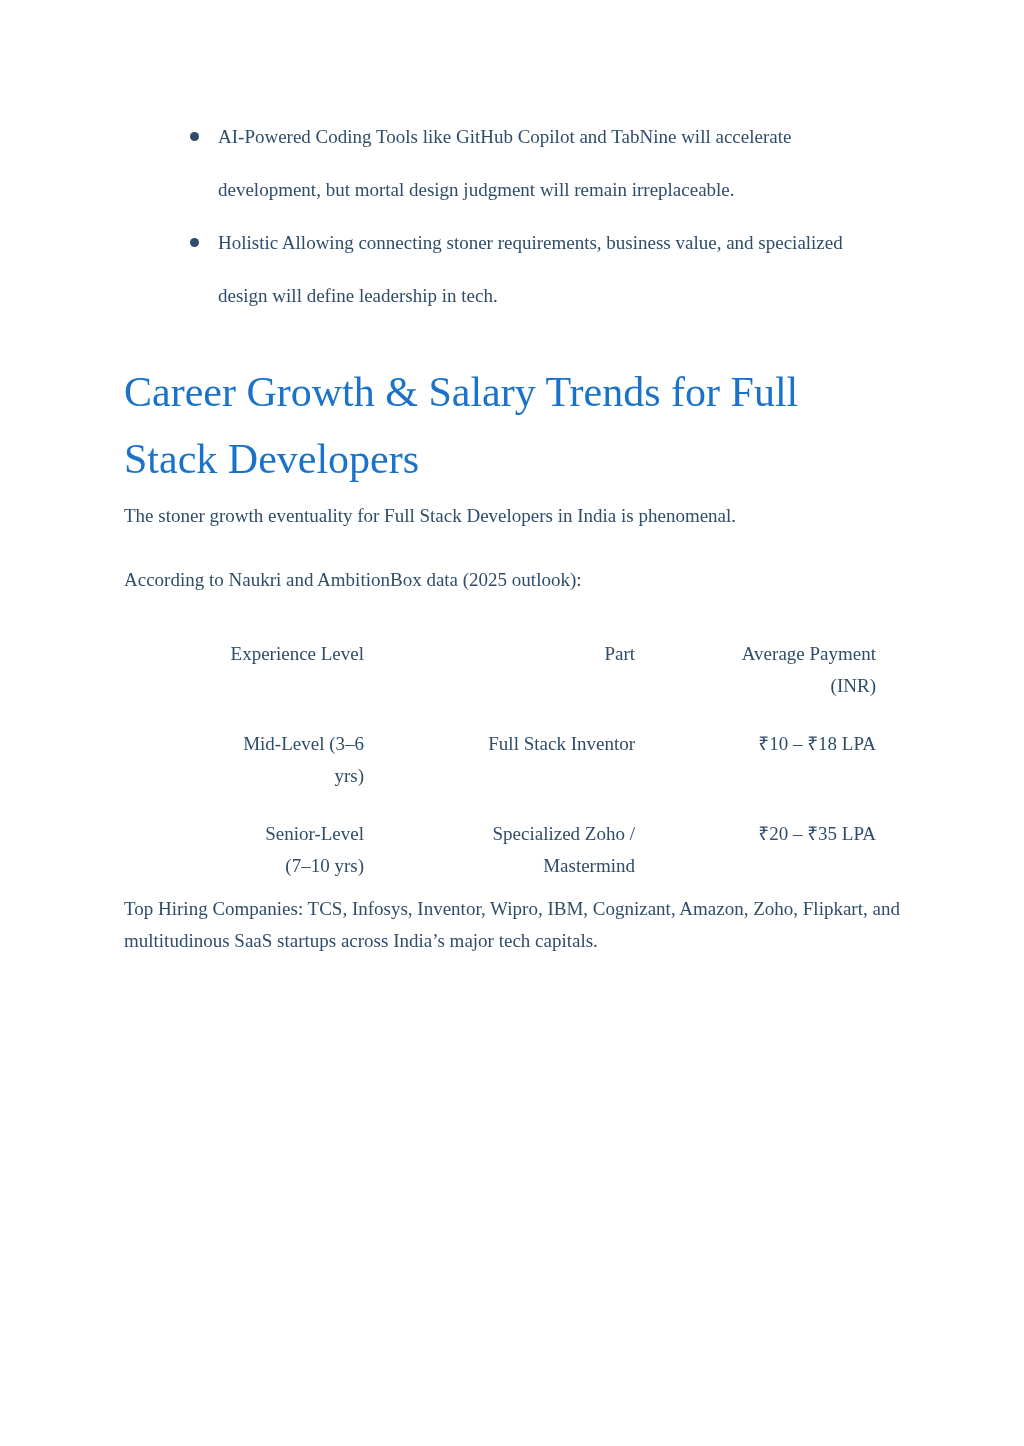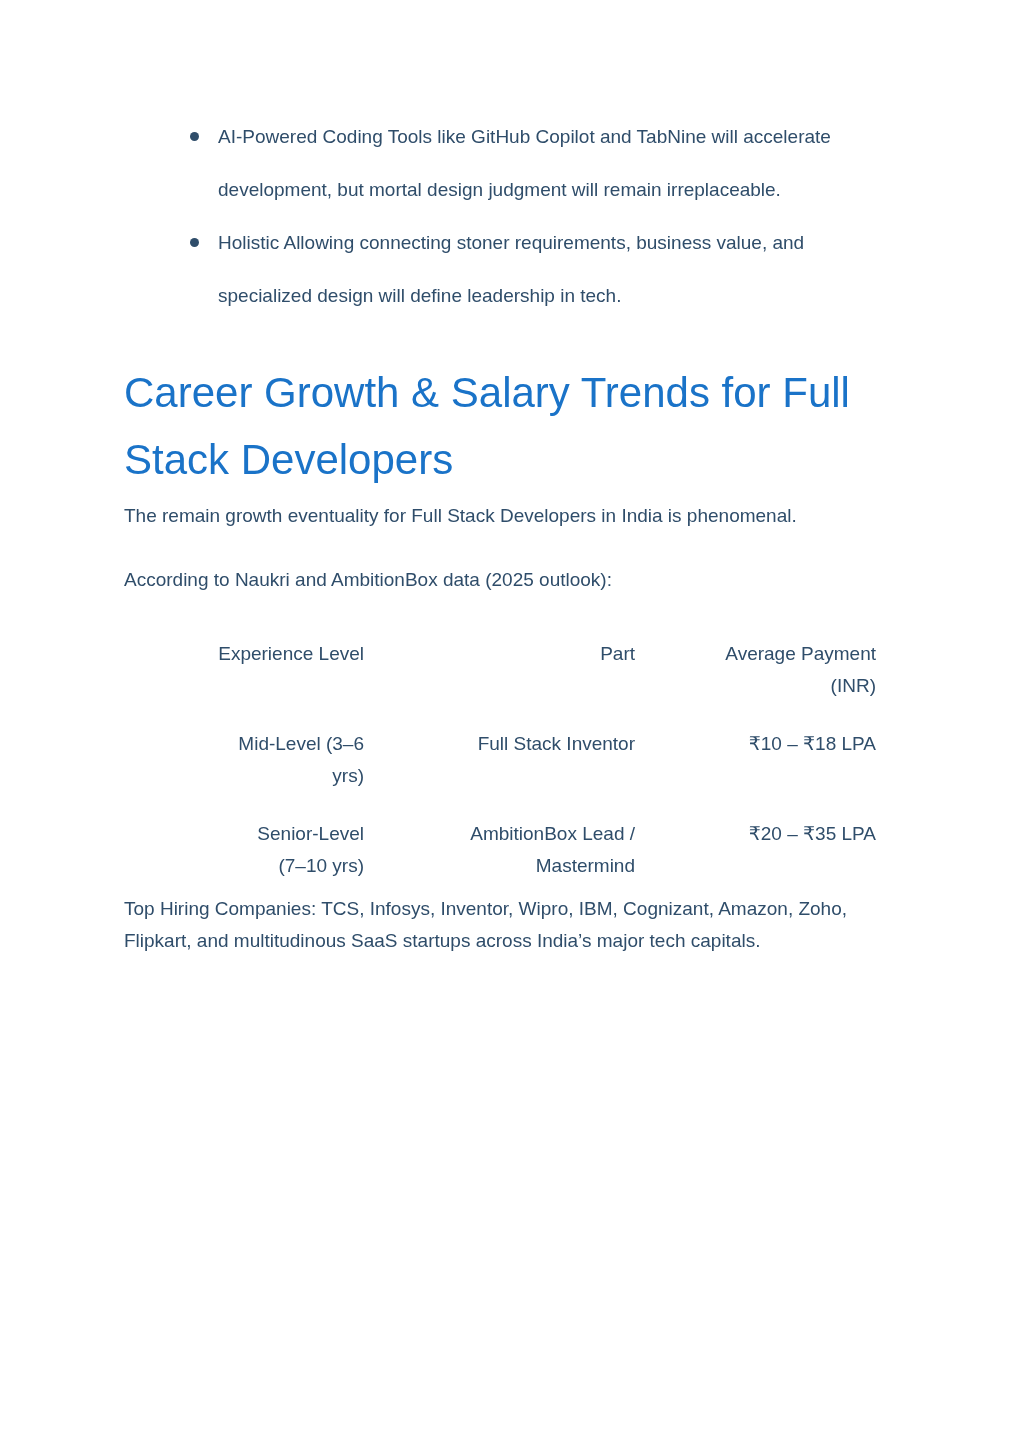--- a/index.html
+++ b/index.html
@@ -12,20 +12,21 @@
     height: 1446px;
     font-family: "Liberation Sans", "DejaVu Sans", sans-serif;
     color: #2F4D6A;
     overflow: hidden;
   }
   .page {
     padding: 110px 124px 16px 124px;
     box-sizing: border-box;
     width: 1024px;
     height: 1446px;
+    font-family: Liberation Serif, serif;
   }
   
   .bullets {
     list-style: none;
     margin: 0;
     padding: 0 0 0 94px;
     width: 676px;
     font-size: 19px;
     line-height: 53px;
   }
@@ -91,21 +92,21 @@
       <span>AI-Powered Coding Tools like GitHub Copilot and TabNine will accelerate development, but mortal design judgment will remain irreplaceable.</span>
     </li>
     <li>
       <span class="bullet-dot"></span>
       <span>Holistic Allowing connecting stoner requirements, business value, and specialized design will define leadership in tech.</span>
     </li>
   </ul>
 
   <h1 class="section-heading">Career Growth &amp; Salary Trends for Full Stack Developers</h1>
 
-  <p class="para p-intro">The remain growth eventuality for Full Stack Developers in India is phenomenal.</p>
+  <p class="para p-intro">The stoner growth eventuality for Full Stack Developers in India is phenomenal.</p>
 
   <p class="para p-source">According to Naukri and AmbitionBox data (2025 outlook):</p>
 
   <table class="salary-table">
     <colgroup>
         <col class="c1">
         <col class="c2">
         <col class="c3">
       </colgroup>
     <tbody>
@@ -117,21 +118,21 @@
     </tr>
     <tr>
       <td>Mid-Level (3–6
 yrs)</td>
       <td>Full Stack Inventor</td>
       <td>₹10 – ₹18 LPA</td>
     </tr>
     <tr>
       <td>Senior-Level
 (7–10 yrs)</td>
-      <td>AmbitionBox Lead /
+      <td>Specialized Zoho /
 Mastermind</td>
       <td>₹20 – ₹35 LPA</td>
     </tr>
   </tbody>
     </table>
 
   <p class="para p-hiring">Top Hiring Companies: TCS, Infosys, Inventor, Wipro, IBM, Cognizant, Amazon, Zoho, Flipkart, and multitudinous SaaS startups across India’s major tech capitals.</p>
 
 </main>
 

